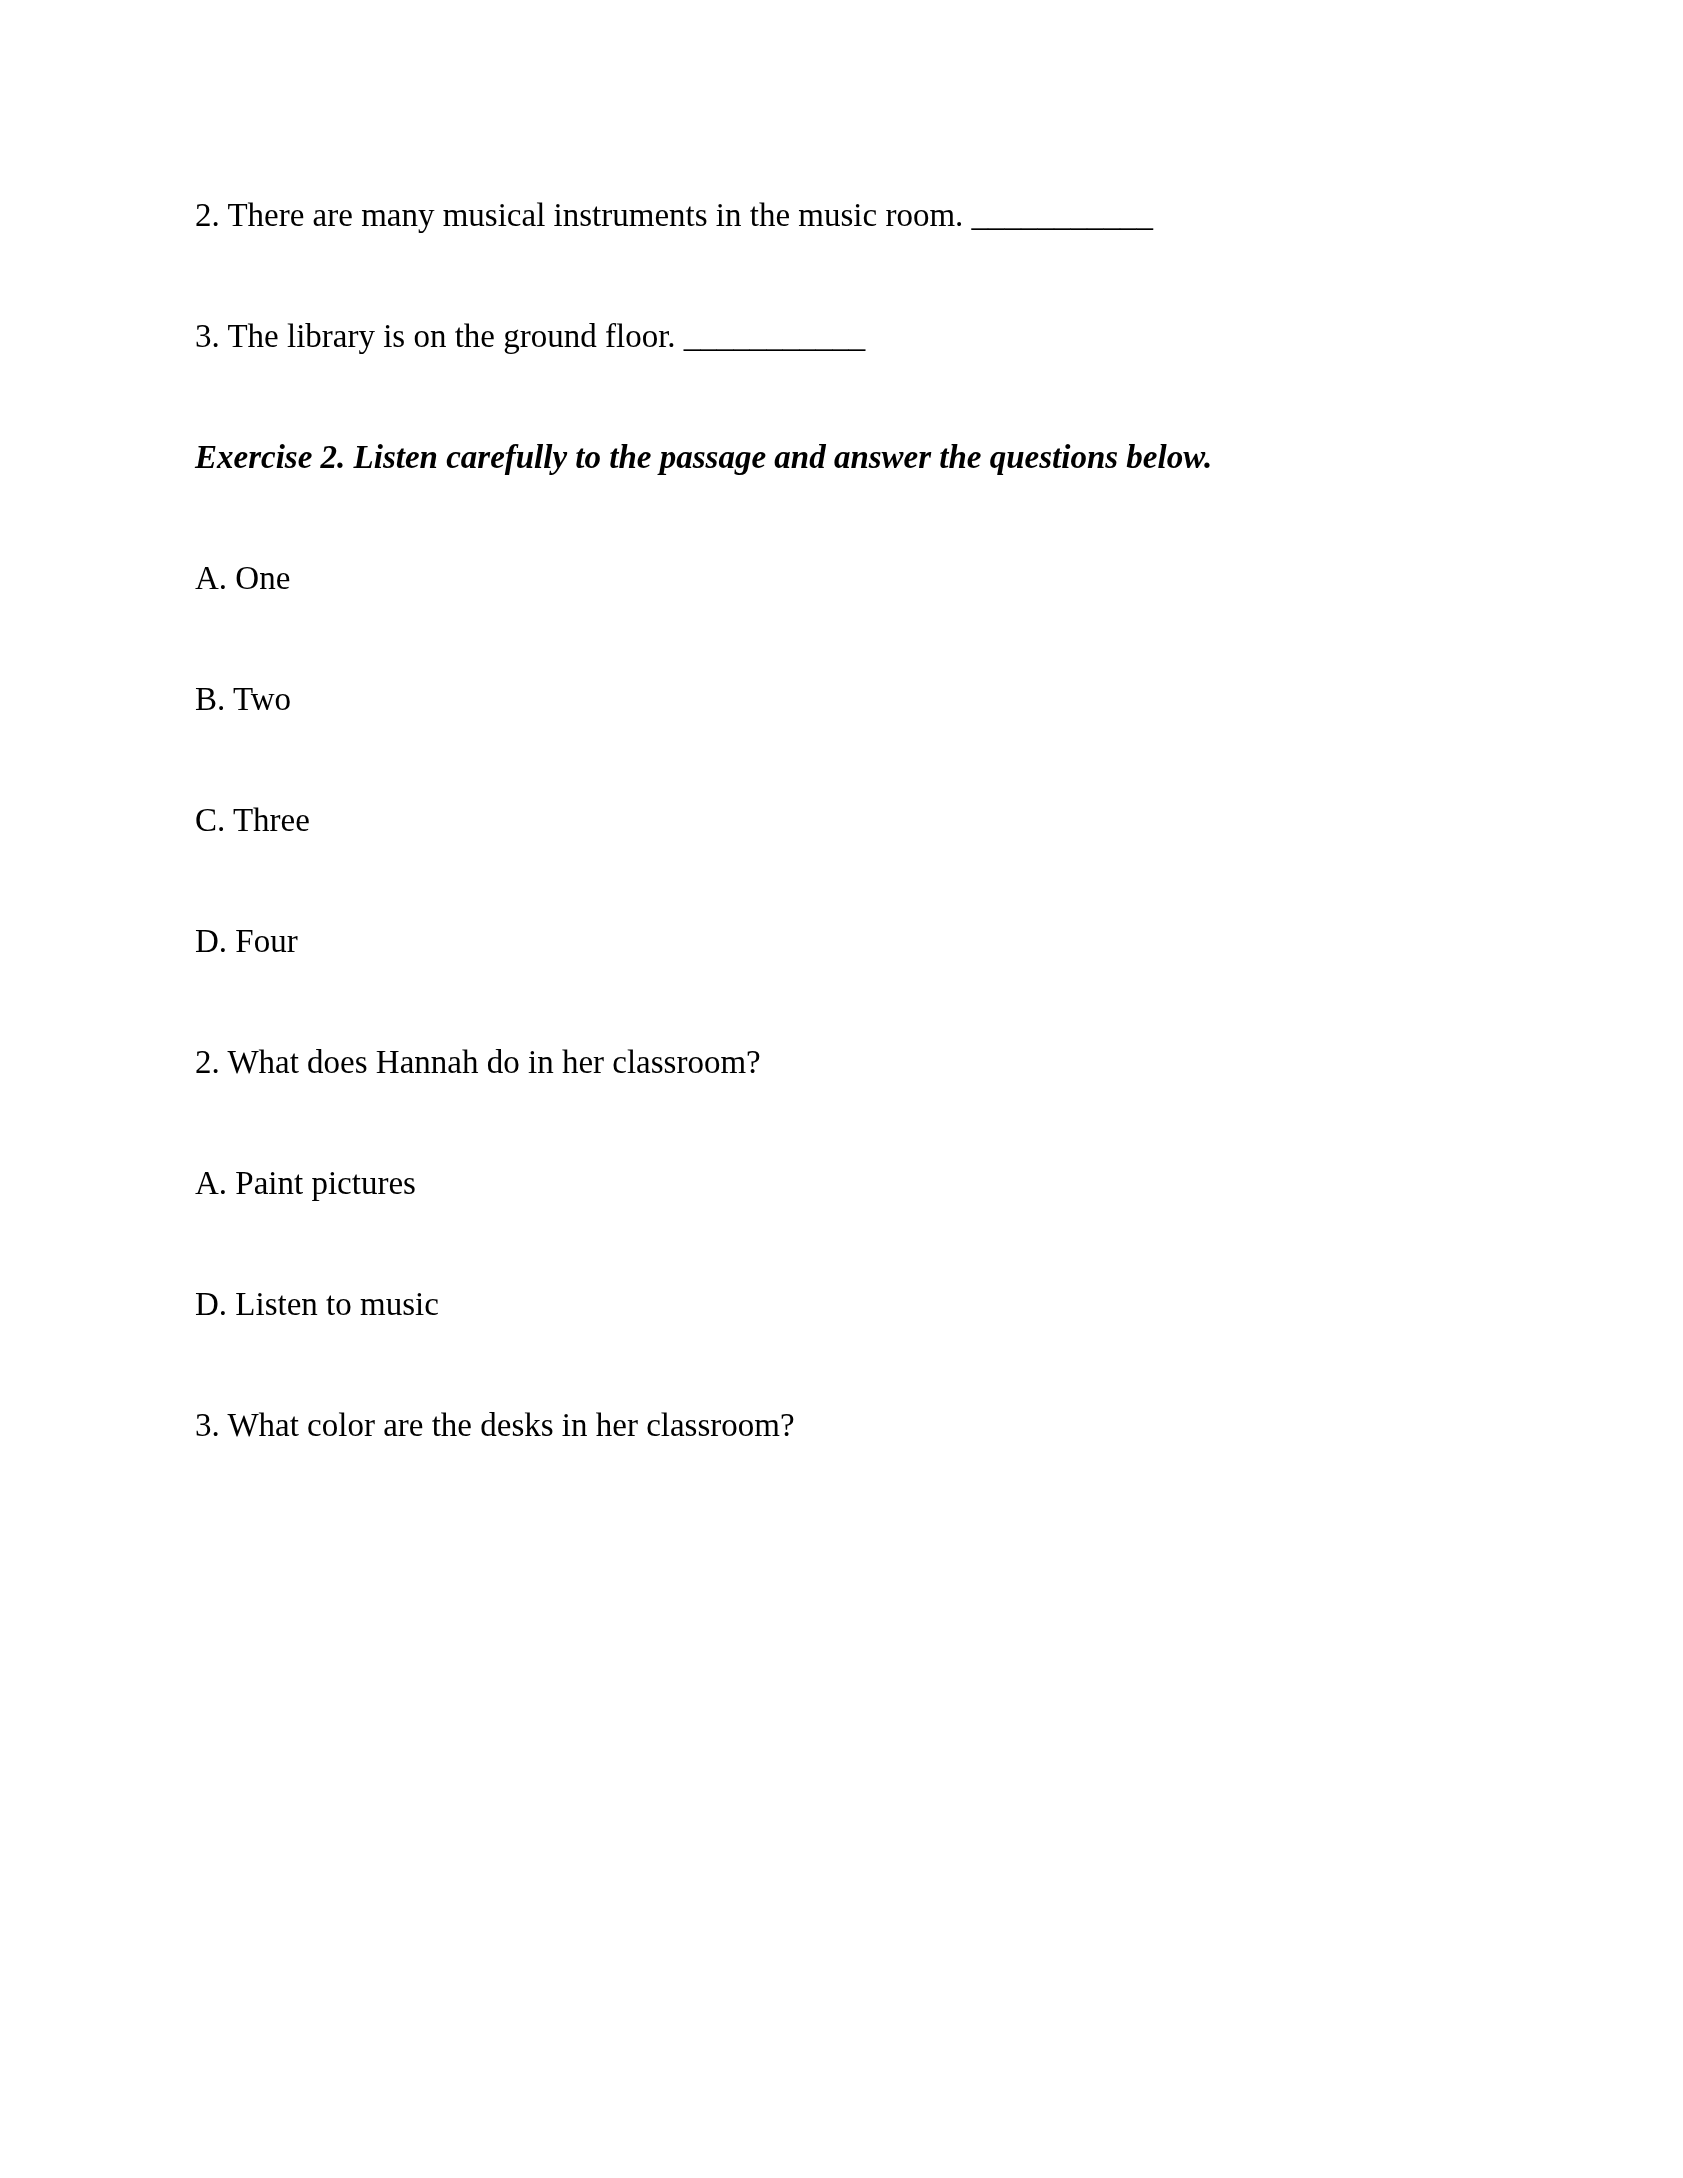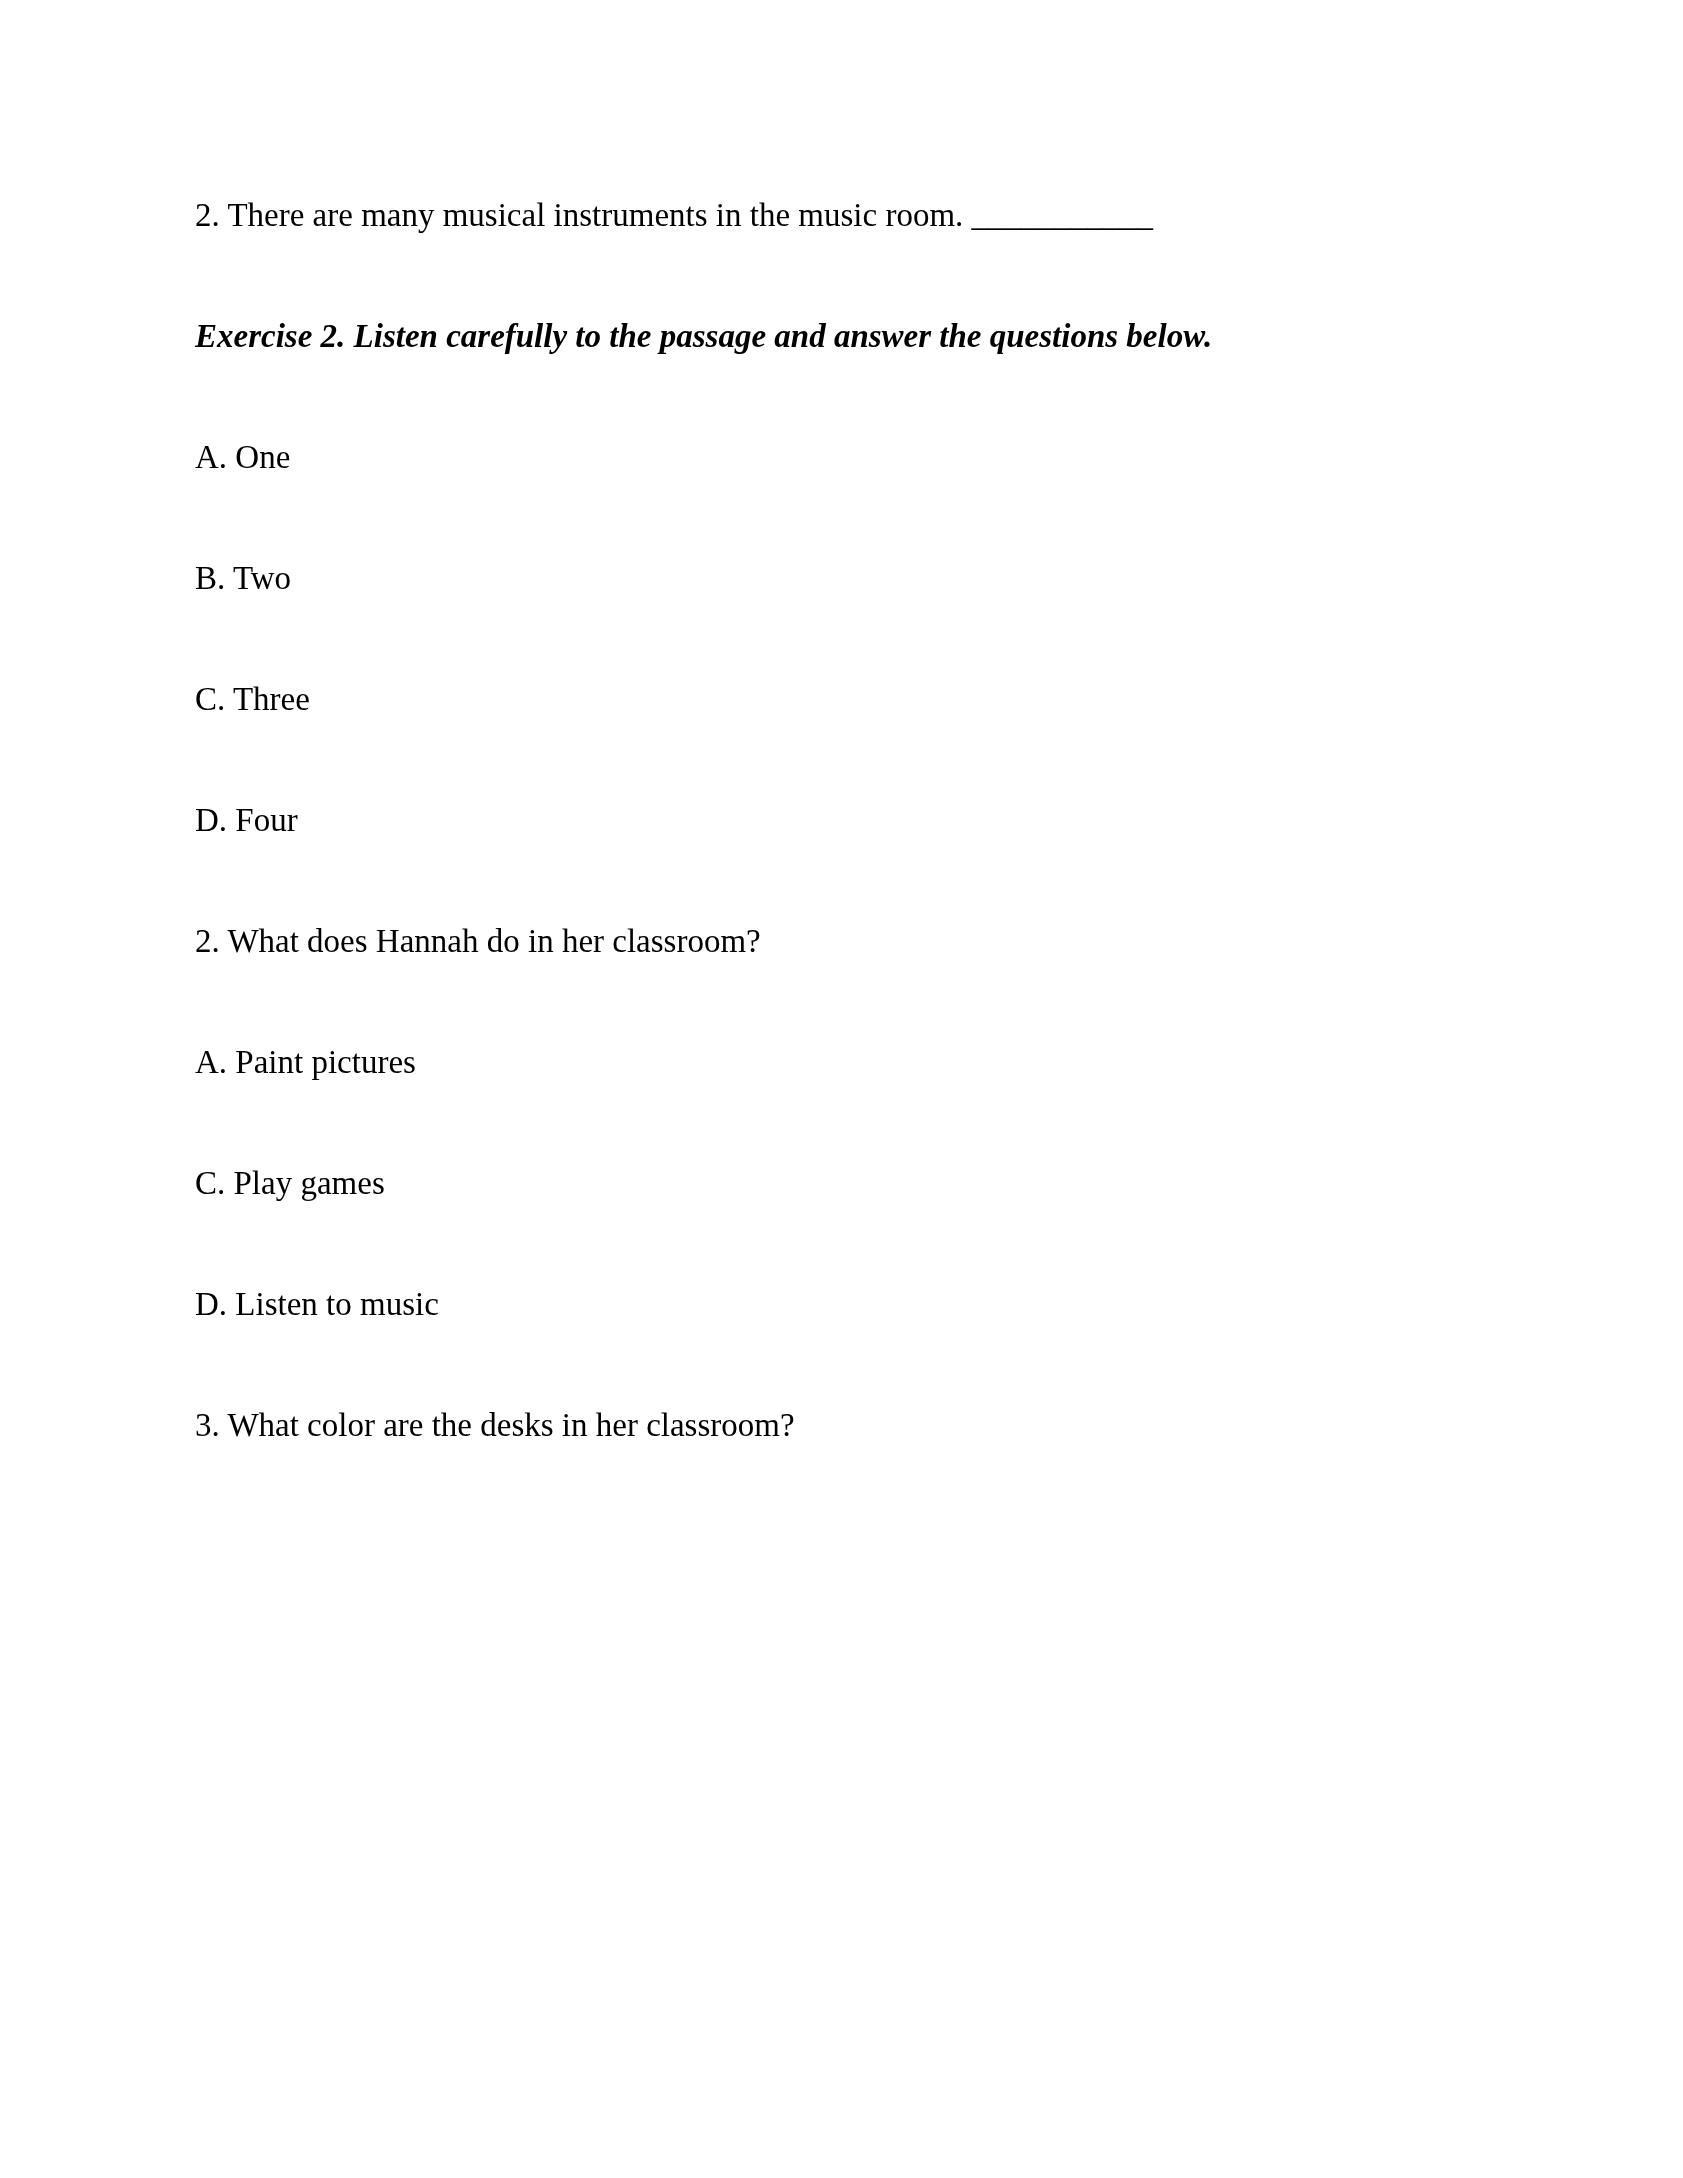--- a/index.html
+++ b/index.html
@@ -34,39 +34,39 @@
   }
 </style>
 </head>
 <body>
 
 <div class="page">
   <div class="doc-content">
 
     <p class="doc-line"><span>2. There are many musical instruments in the music room.</span><span> ___________</span></p>
 
+    <p class="doc-line"><span>3. The library is on the ground floor.</span><span> ___________</span></p>
 
 
     <p class="doc-line bold">Exercise 2. Listen carefully to the passage and answer the questions below.</p>
 
 
     <p class="doc-line">A. One</p>
 
     <p class="doc-line">B. Two</p>
 
     <p class="doc-line">C. Three</p>
 
     <p class="doc-line">D. Four</p>
 
     <p class="doc-line">2. What does Hannah do in her classroom?</p>
 
     <p class="doc-line">A. Paint pictures</p>
 
 
-    <p class="doc-line">C. Play games</p>
 
     <p class="doc-line">D. Listen to music</p>
 
     <p class="doc-line">3. What color are the desks in her classroom?</p>
 
   </div>
 </div>
 
 
 </body></html>

